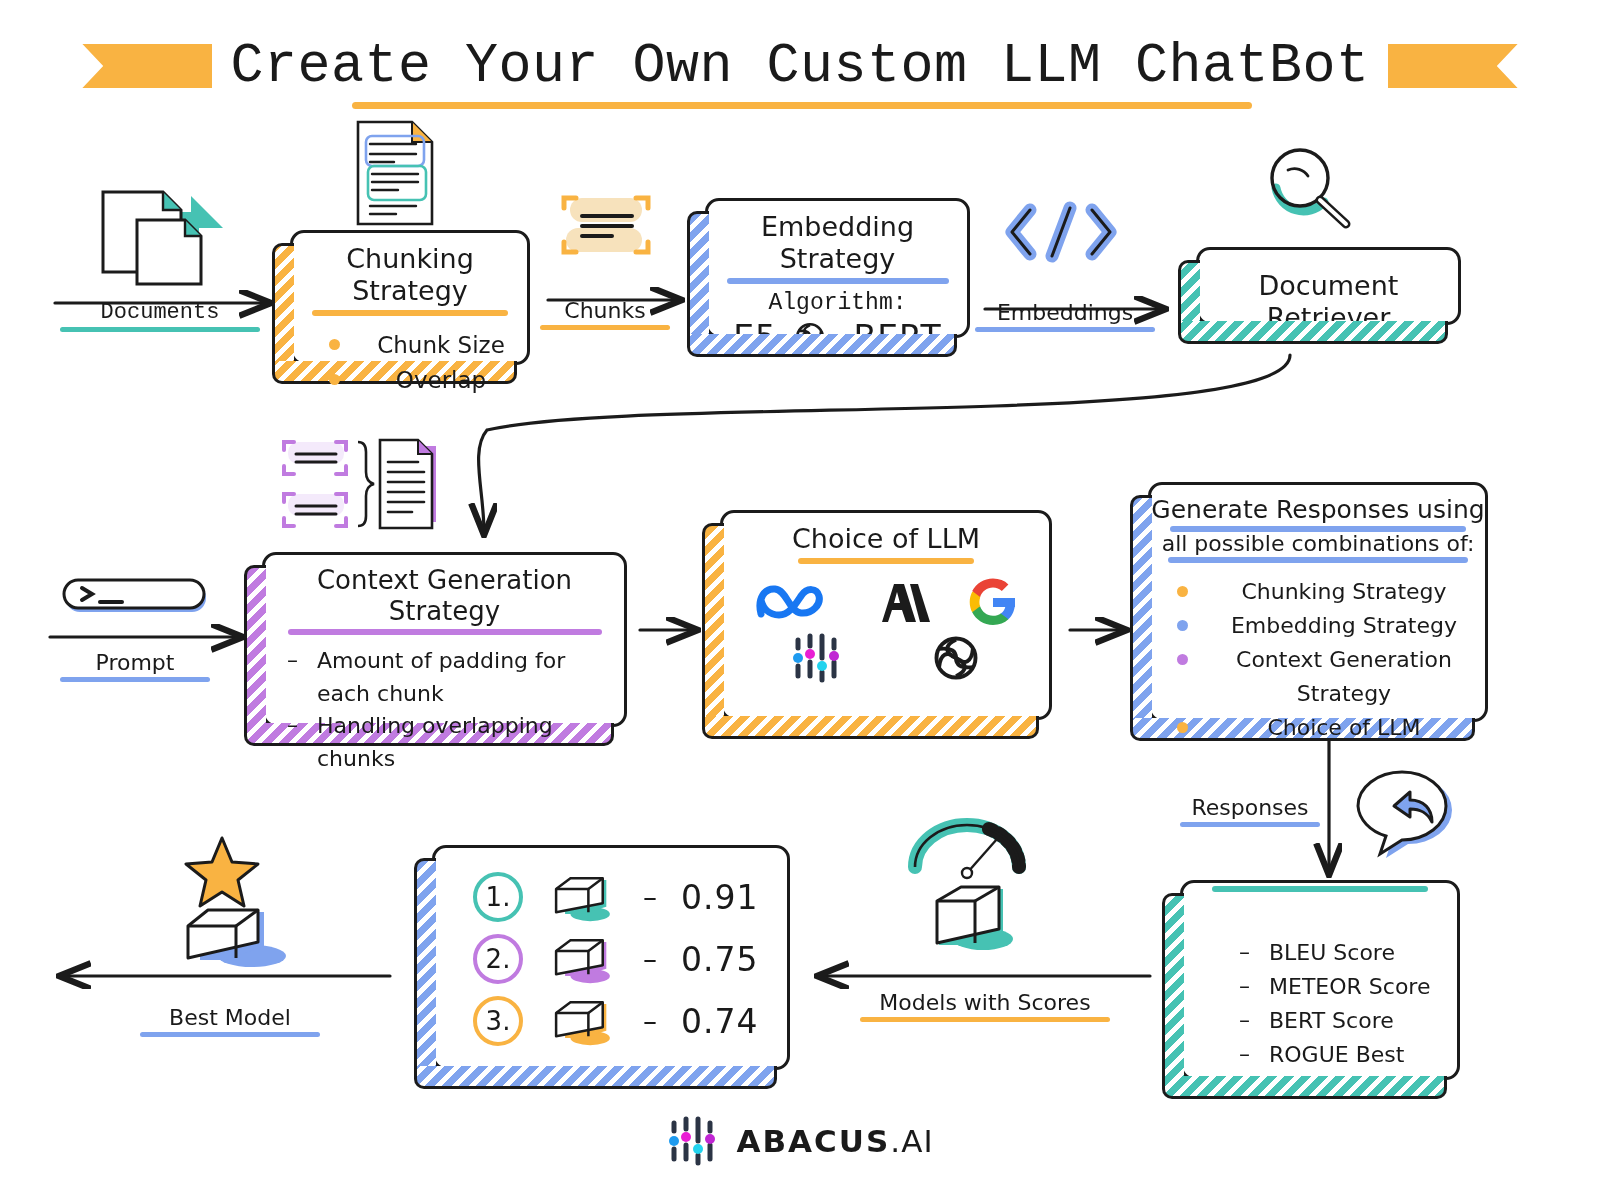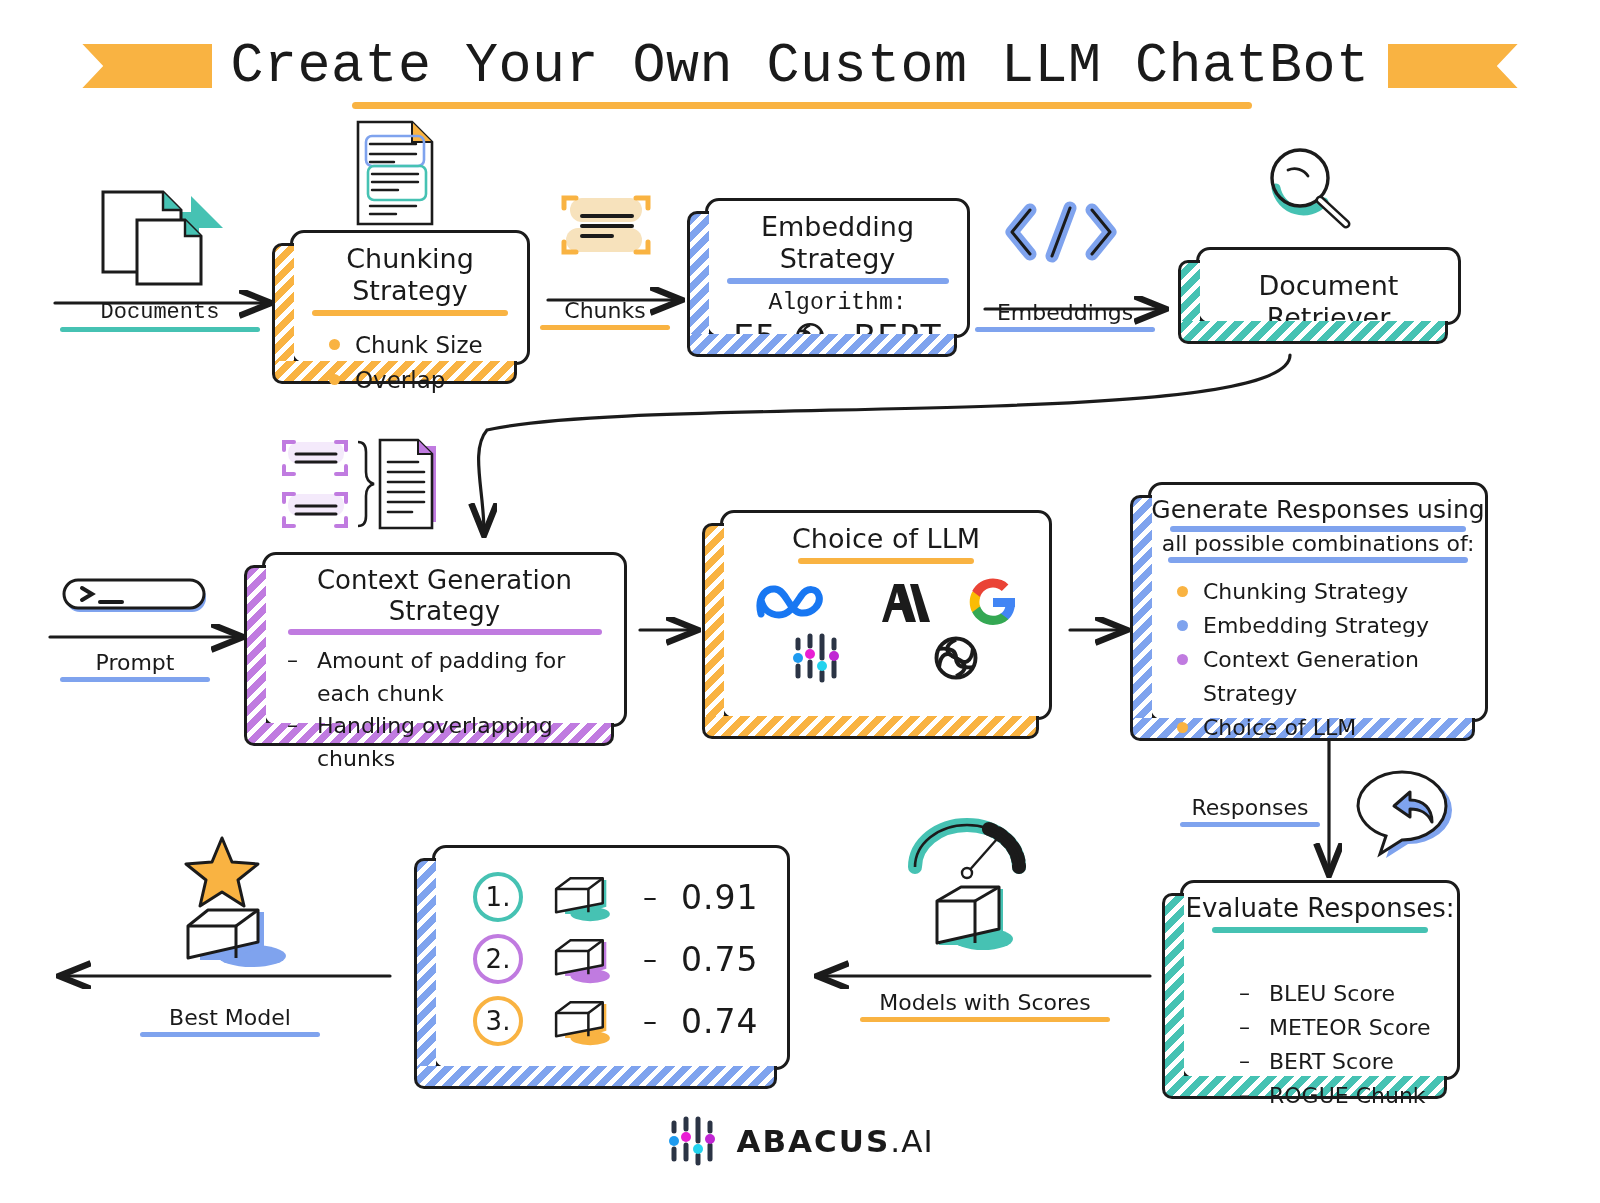--- a/index.html
+++ b/index.html
@@ -28,21 +28,21 @@
   .h-or{background:repeating-linear-gradient(-45deg,#F9B342 0 7px,#ffffff 7px 12px);}
   .h-bl{background:repeating-linear-gradient(-45deg,#7FA3EE 0 7px,#ffffff 7px 12px);}
   .h-te{background:repeating-linear-gradient(-45deg,#46C2B3 0 7px,#ffffff 7px 12px);}
   .h-pu{background:repeating-linear-gradient(-45deg,#C07BE0 0 7px,#ffffff 7px 12px);}
 
   .card-title{text-align:center;font-size:27px;line-height:1.18;padding-top:10px;}
   .tu{height:6px;border-radius:4px;margin:3px auto 0;}
   .tu.or{background:#F9B342;} .tu.bl{background:#7FA3EE;}
   .tu.te{background:#46C2B3;} .tu.pu{background:#C07BE0;}
 
-  ul.bul{list-style:none;margin:12px 0 0 0;padding:0 0 0 36px;font-size:23px;line-height:1.55;}
+  ul.bul{list-style:none;margin:12px 0 0 0;padding:0 0 0 36px;font-size:23px;line-height:1.55;text-align:center;}
   ul.bul li{position:relative;padding-left:26px;}
   ul.bul li .dot{position:absolute;left:0;top:11px;width:11px;height:11px;border-radius:50%;}
   ul.dash{list-style:none;margin:10px 0 0 0;padding:0 0 0 22px;font-size:22px;line-height:1.48;}
   ul.dash li{position:relative;padding-left:30px;}
   ul.dash li:before{content:"–";position:absolute;left:0;top:-1px;font-size:22px;}
 
   
   .clabel{position:absolute;font-size:22px;text-align:center;}
   .clabel .ul{height:5px;border-radius:3px;margin-top:2px;}
 
@@ -351,27 +351,26 @@
   <svg viewBox="0 0 112 98" width="112" height="98">
     <path d="M12,42 a44,34 0 1 1 44,34 l-22,14 l6,-18 a44,34 0 0 1 -28,-30 z" fill="#7FA3EE"></path>
     <path d="M6,38 a44,34 0 1 1 44,34 l-22,14 l6,-18 a44,34 0 0 1 -28,-30 z" fill="#fff" stroke="#1b1b1b" stroke-width="3"></path>
     <path d="M42,38 L58,24 v8 c14,0 22,9 22,22 c-5,-10 -12,-13 -22,-13 v8 z" fill="#7FA3EE" stroke="#1b1b1b" stroke-width="3" stroke-linejoin="round"></path>
   </svg>
 </div>
 
 <div class="card" style="left:1180px;top:880px;width:280px;height:200px;">
   <div class="shade-l h-te"></div>
   <div class="shade-b h-te"></div>
-  <div class="card-title" style="font-size:26px;">Evaluate Responses:</div>
   <div class="tu te" style="width:216px;"></div>
   <ul class="dash" style="padding-left:56px;line-height:1.55;margin-top:44px;">
     <li><span>BLEU Score</span></li>
     <li><span>METEOR Score</span></li>
     <li><span>BERT Score</span></li>
-    <li><span>ROGUE Chunk</span></li>
+    <li><span>ROGUE Best</span></li>
   </ul>
 </div>
 
 <div class="abs" style="left:905px;top:815px;width:130px;height:140px;">
   <svg viewBox="0 0 130 140" width="130" height="140">
     <path d="M10,52 a52,42 0 0 1 104,0" fill="none" stroke="#46C2B3" stroke-width="14" stroke-linecap="round"></path>
     <path d="M84,14 a52,42 0 0 1 30,38" fill="none" stroke="#1b1b1b" stroke-width="14" stroke-linecap="round" stroke-dasharray="5 5"></path>
     <path d="M10,52 a52,42 0 0 1 104,0" fill="none" stroke="#1b1b1b" stroke-width="2.6"></path>
     <path d="M62,58 L92,24" stroke="#1b1b1b" stroke-width="2.4"></path>
     <circle cx="62" cy="58" r="5" fill="#fff" stroke="#1b1b1b" stroke-width="2.4"></circle>

